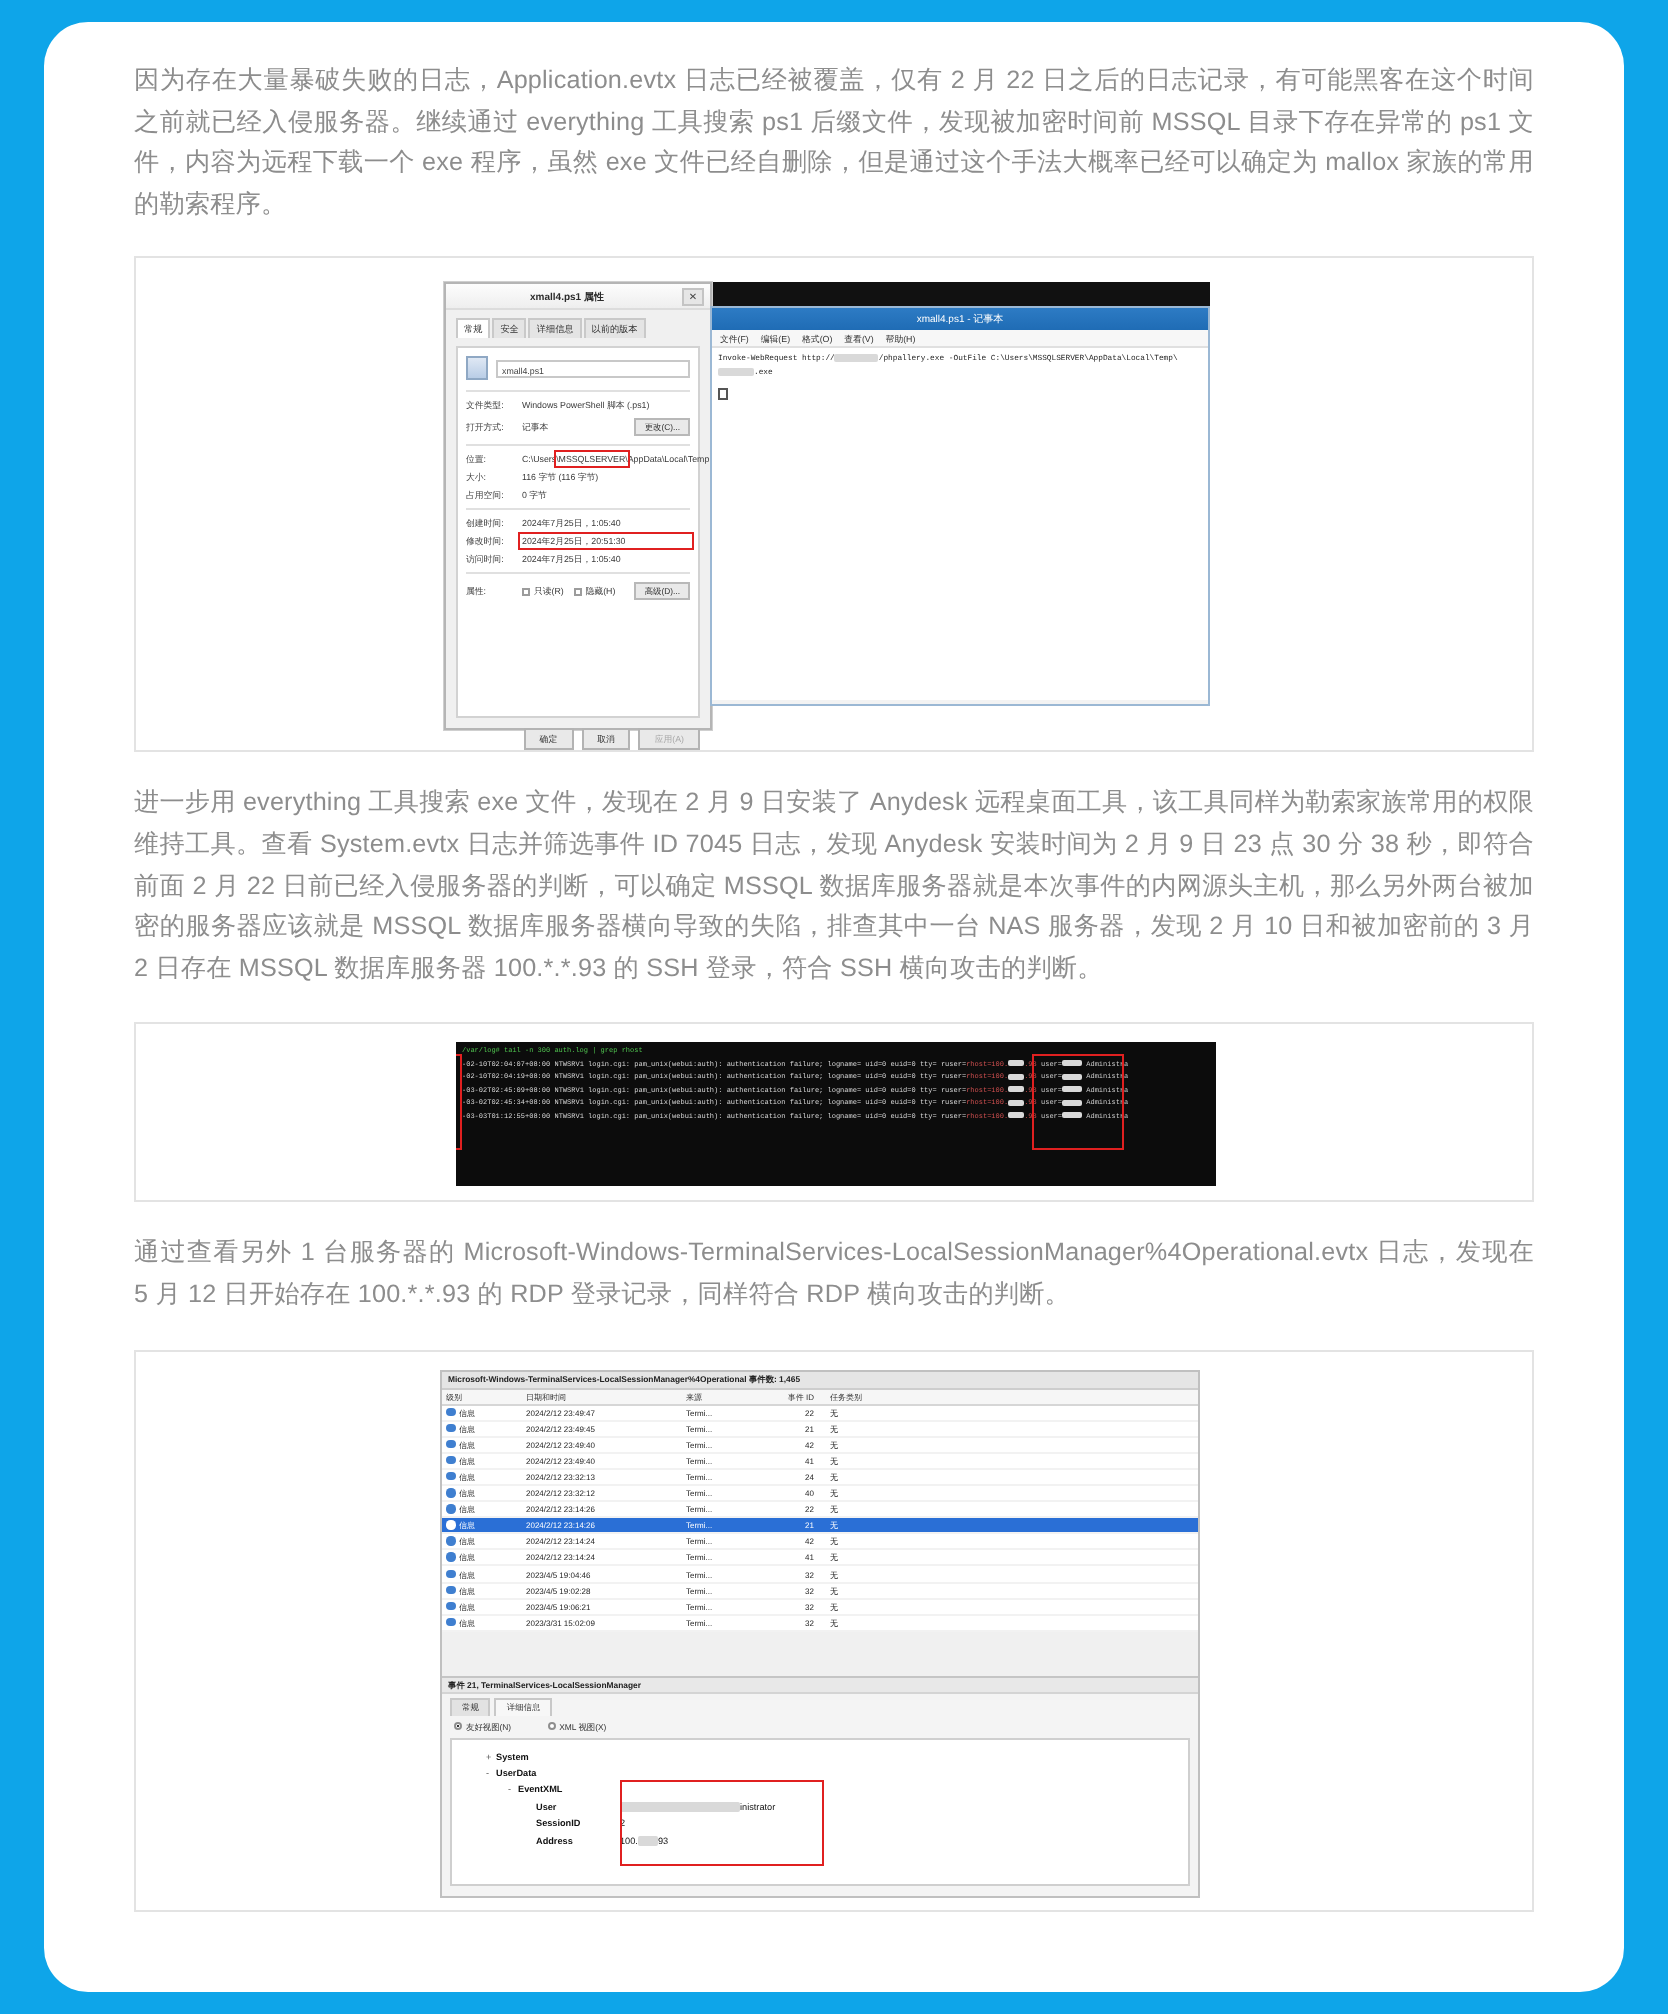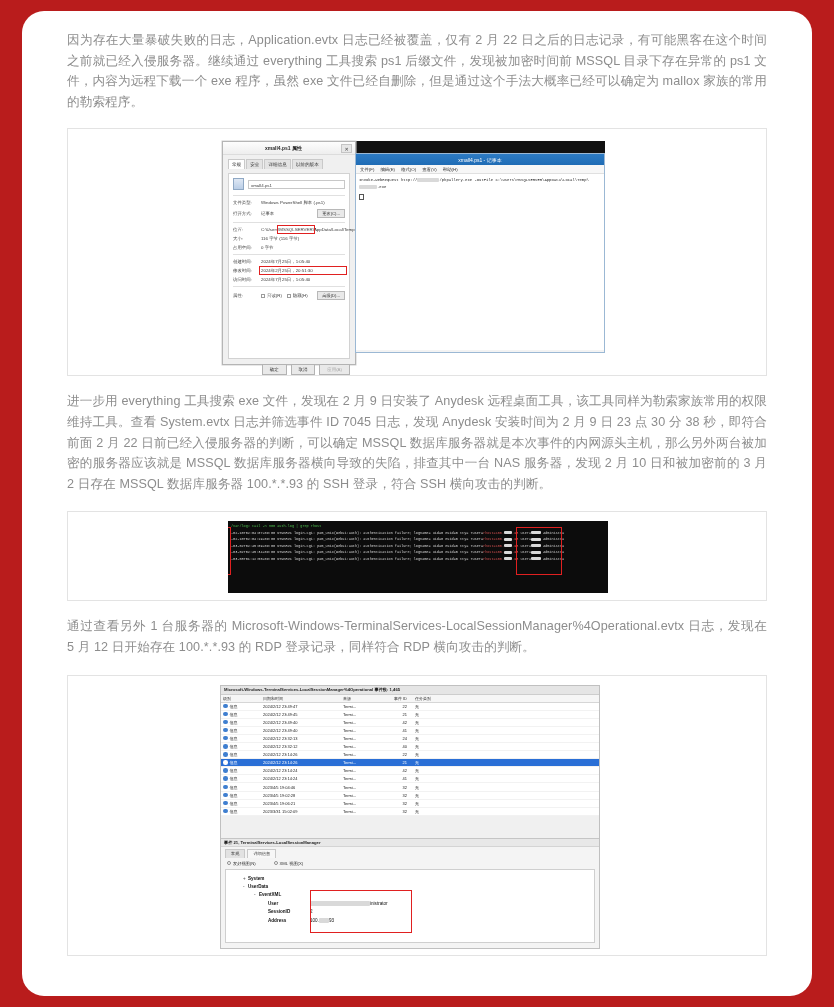--- a/index.html
+++ b/index.html
@@ -5,21 +5,21 @@
   * { box-sizing: border-box; }
   html, body {
     margin: 0; padding: 0;
     background: #262626;
     font-family: "Liberation Sans", "DejaVu Sans", sans-serif;
   }
   #page {
     position: relative;
     width: 834px; height: 1007px;
     margin: 0 auto;
-    background: #b91c1c;
+    background: #0ea5e9;
     overflow: hidden;
   }
   .card {
     position: absolute;
     left: 22px; top: 11px;
     width: 790px; height: 985px;
     background: #ffffff;
     border-radius: 22px;
     overflow: hidden;
   }

